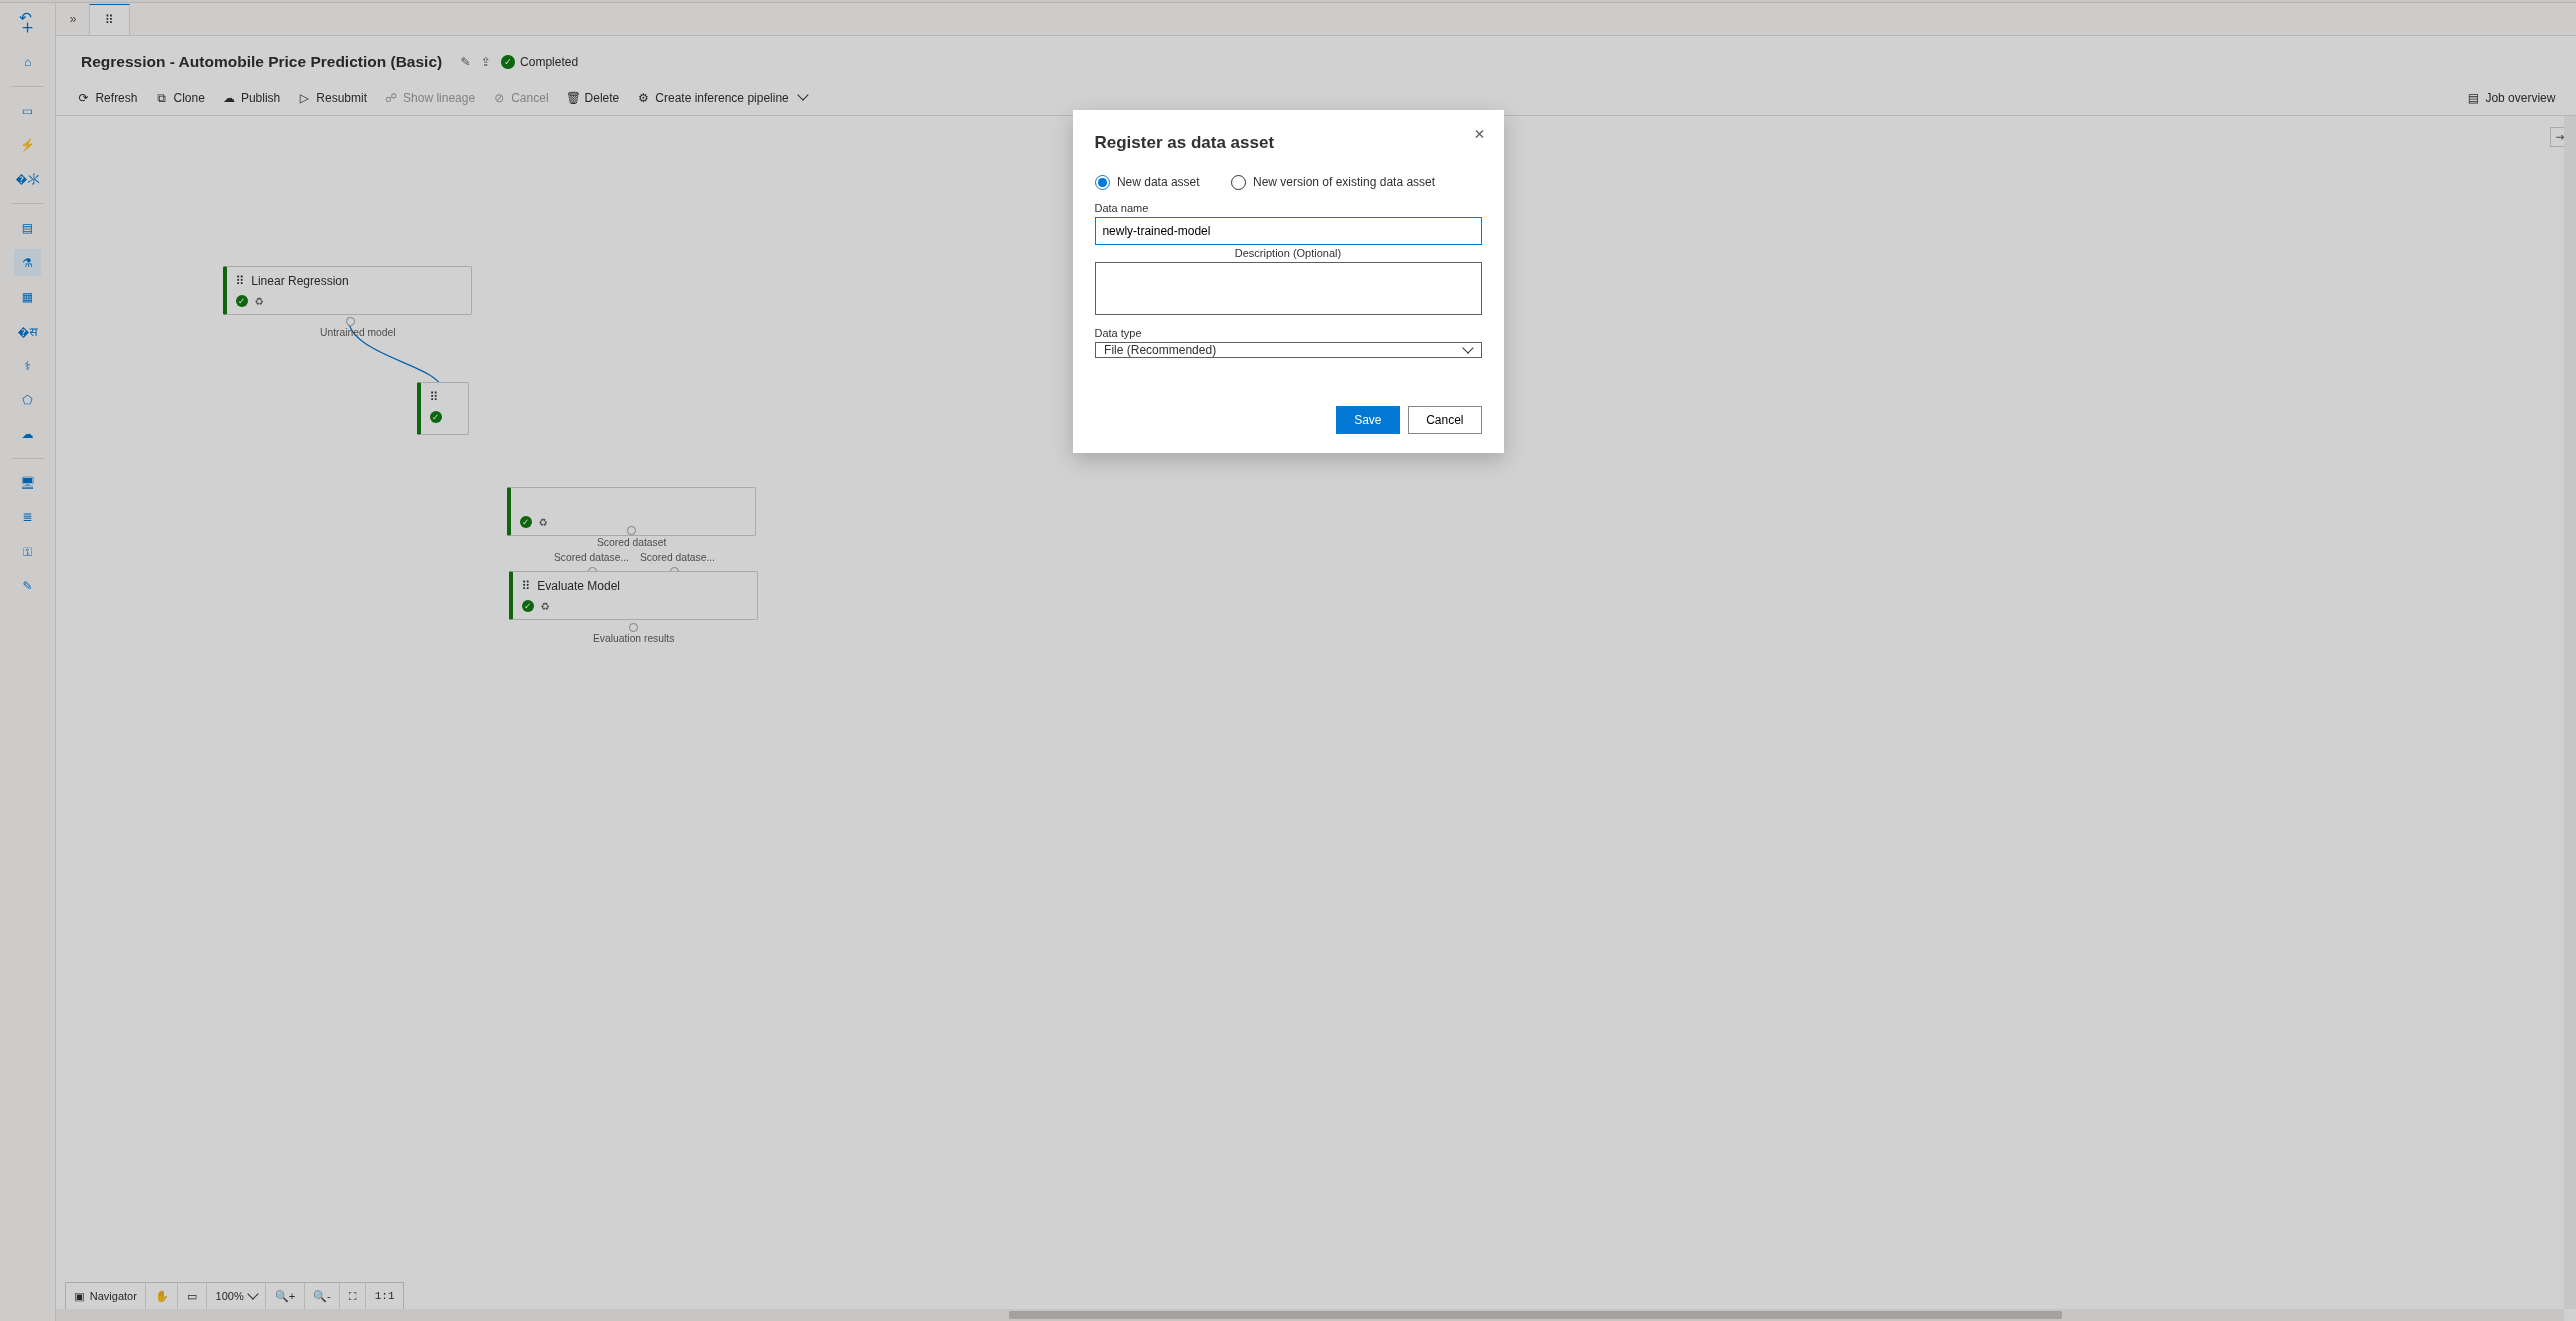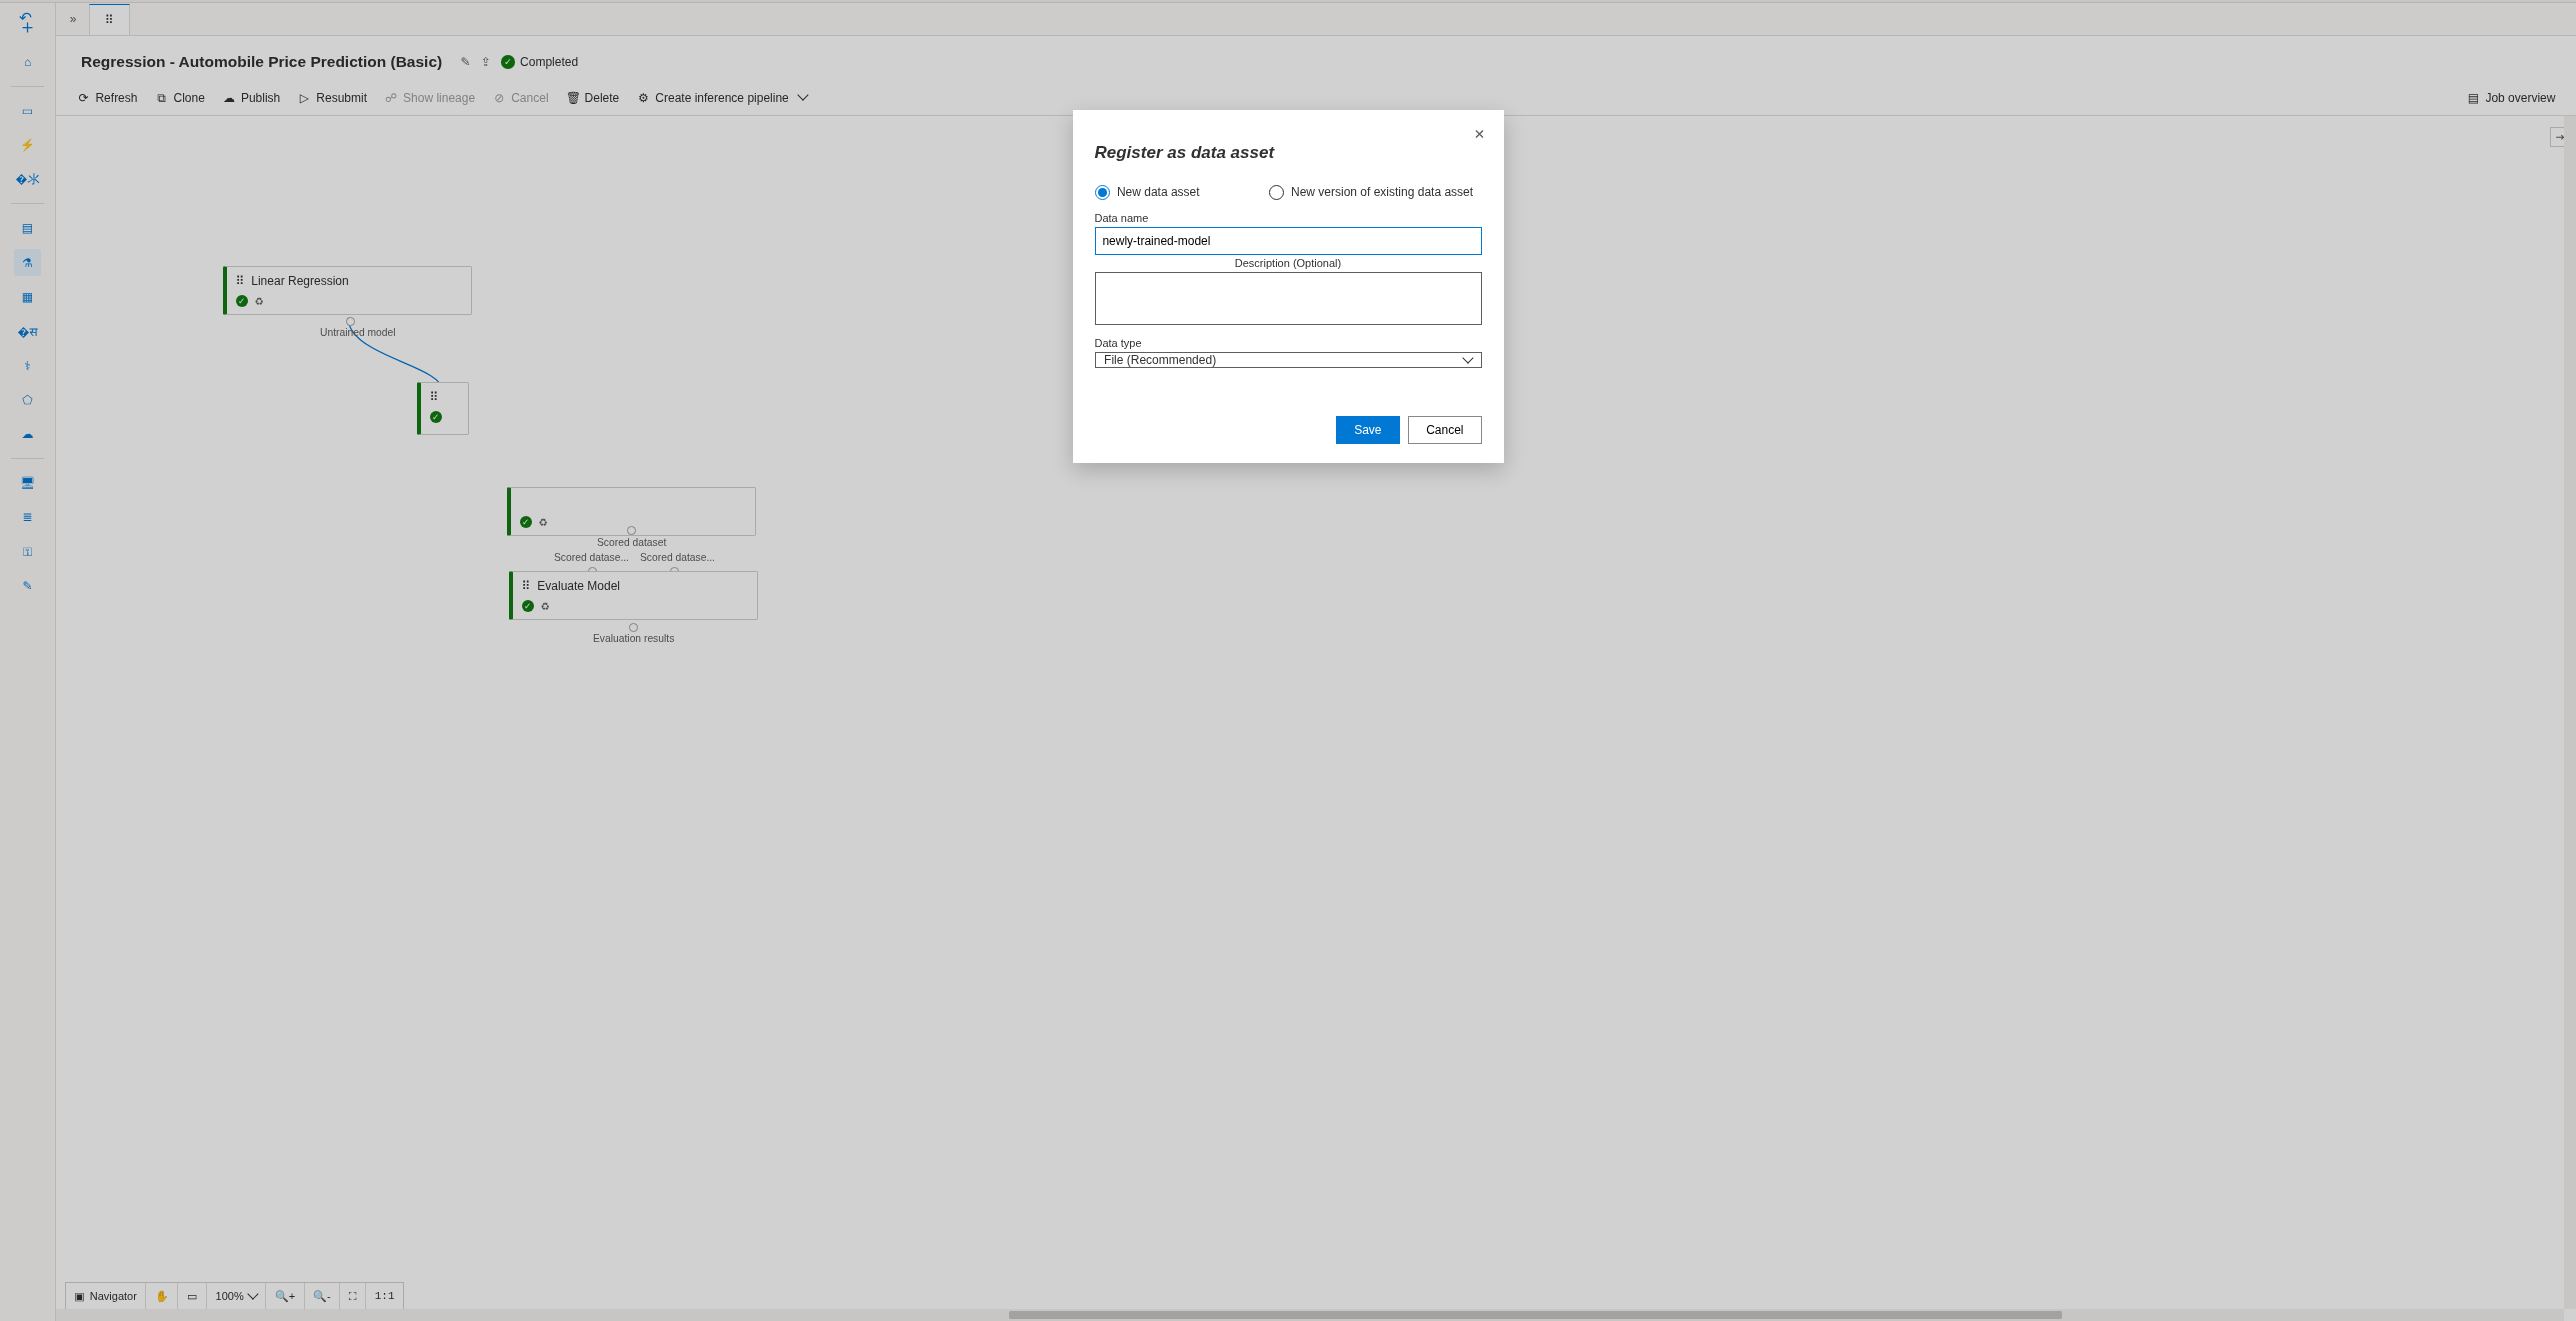--- a/index.html
+++ b/index.html
@@ -35,23 +35,23 @@
   .port { position:absolute; width:8.6px; height:8.6px; background:#fff; border:0.9px solid #a19f9d; border-radius:50%;}
   svg.edges { position:absolute; left:0; top:0; pointer-events:none; }
   .nav-bar { position:absolute; left:8.6px; bottom:10.3px; height:29px; background:#fff; border:0.9px solid #d2d0ce; display:flex; align-items:center; font-size:11px; color:#323130;}
   .nav-bar .seg { display:flex; align-items:center; gap:5.2px; padding:0 8.6px; height:100%; border-right:0.9px solid #e1dfdd; cursor:pointer;}
   .nav-bar .seg:last-child { border-right:none;font-family:Liberation Mono, monospace;}
   .scrollbar-h { position:absolute; left:0; right:12px; bottom:0; height:12px; background:#f3f2f1;}
   .scrollbar-h .thumb { position:absolute; top:1.7px; height:8.6px; background:#c8c6c4; border-radius:1.7px;}
   .scrollbar-v { position:absolute; top:0; bottom:12px; right:0; width:12px; background:#f3f2f1;}
   .overlay { position:absolute; inset:0; background:rgba(0,0,0,0.18); display:flex; align-items:flex-start; justify-content:center; padding-top:110px; }
   .dialog { width:431px; background:#fff; box-shadow:0 6.9px 20.6px rgba(0,0,0,.2); padding:20.6px 22px 19px 22px; position:relative; }
-  .dialog h2 { margin:12px 0 22px 0; font-size:17px; font-weight:600;font-style:italic;}
+  .dialog h2 { margin:2px 0 22px 0; font-size:17px; font-weight:600;}
   .dialog .close { position:absolute; right:12px; top:12px; width:24px; height:24px; display:flex; align-items:center; justify-content:center; color:#605e5c; cursor:pointer; font-size:13.7px;}
-  .radios { display:flex; gap:69px; margin-bottom:12px;}
+  .radios { display:flex; gap:31px; margin-bottom:12px;}
   .radio { display:flex; align-items:center; gap:6.9px; font-size:12px; cursor:pointer;}
   .radio .circle { width:15.5px; height:15.5px; border:0.9px solid #323130; border-radius:50%; display:flex; align-items:center; justify-content:center;}
   .radio.selected .circle { border-color:#0078D4;}
   .radio.selected .circle::after { content:""; width:8.6px; height:8.6px; background:#0078D4; border-radius:50%;}
   .fld-label { font-size:11px; color:#323130; margin:5.2px 0 3.4px 0;}
   .text-input { width:100%; height:27.5px; border:1.7px solid #0078D4; padding:0 6.9px; font-size:12px; outline:none;}
   .textarea { width:100%; height:53px; border:0.9px solid #605e5c; resize:none; padding:5.2px 6.9px; font-size:12px;}
   .select { width:100%; height:16px; border:0.9px solid #605e5c; display:flex; align-items:center; justify-content:space-between; padding:0 8.6px; font-size:12px; cursor:pointer;}
   .dlg-buttons { display:flex; justify-content:flex-end; gap:8.6px; margin-top:48px;}
   .btn { height:27.5px; padding:0 17px; border:0.9px solid #8a8886; background:#fff; font-size:12px; cursor:pointer; display:flex; align-items:center;}

